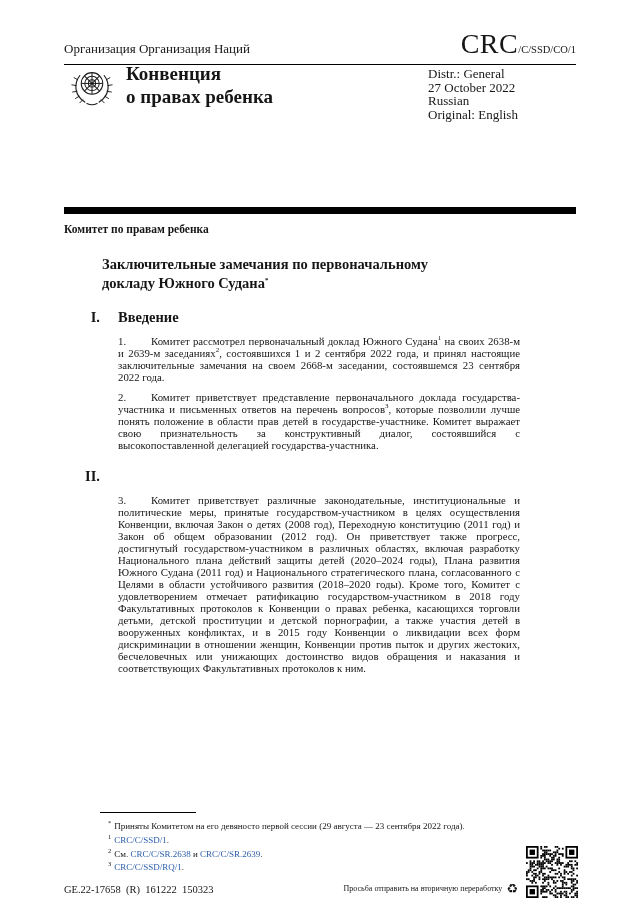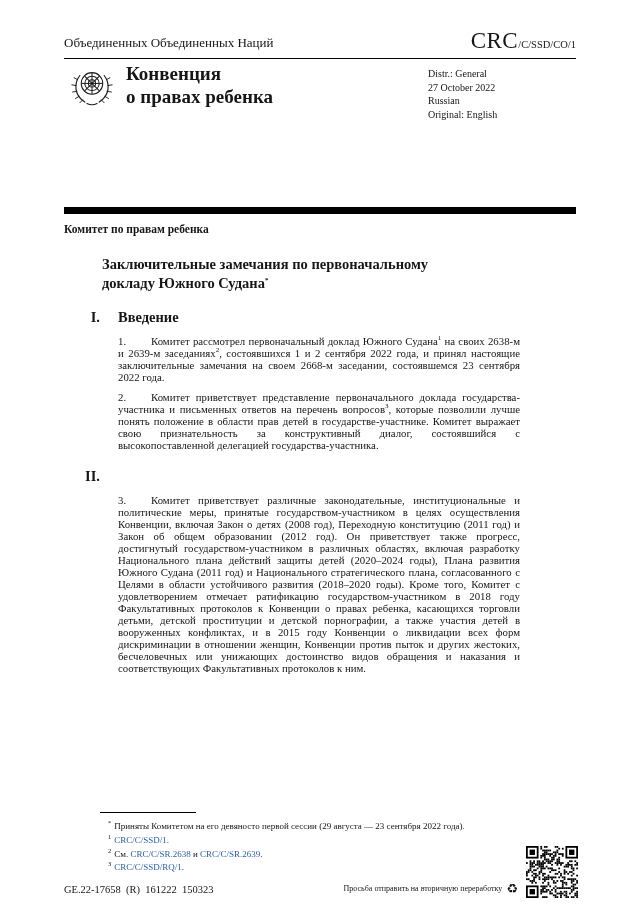--- a/index.html
+++ b/index.html
@@ -10,27 +10,27 @@
     font-family:"Liberation Serif","DejaVu Serif",serif;
   }
   
   .header {
     position:absolute; left:64px; right:64px; top:28px;
     display:flex; justify-content:space-between; align-items:flex-end;
     border-bottom:1px solid #000; padding-bottom:4px;
   }
   .org { font-size:13px; padding-bottom:3px; }
   .symbol { white-space:nowrap; }
-  .sym-big { font-size:23px; letter-spacing:.5px; }
+  .sym-big { font-size:28px; letter-spacing:.5px; }
   .sym-small { font-size:10.5px; }
   
   .masthead { position:absolute; left:64px; right:64px; top:60px; height:147px; }
   .emblem { position:absolute; left:5px; top:4px; }
   .mast-title { position:absolute; left:62px; top:2px; font-size:19px; font-weight:bold; line-height:23px; }
-  .mast-info { position:absolute; left:364px; top:7px; font-size:10px; line-height:13.5px; }
+  .mast-info { position:absolute; left:364px; top:7px; font-size:13px; line-height:13.5px; }
   
   .docbody { position:absolute; left:64px; right:64px; top:207px; }
   .bar { height:7px; background:#000; }
   .committee { margin-top:9px; font-size:11.5px; font-weight:bold; }
   .doc-title { margin:20px 0 0 38px; max-width:380px; font-size:14.5px; font-weight:bold; line-height:19px; }
   .sec { display:flex; margin-top:15px; font-size:14.5px; font-weight:bold; line-height:19px; }
   .sec2 { margin-top:16px; }
   .sec-num { width:54px; padding-right:18px; text-align:right; flex-shrink:0; }
   .sec-title { max-width:366px; }
   .para { margin:8px 0 0 54px; width:402px; text-align:justify; font-size:10.8px; line-height:12px; }
@@ -49,21 +49,21 @@
   .recycle-icon { font-family:"DejaVu Sans",sans-serif; font-size:13px; line-height:1; }
   .qr { position:absolute; right:62px; bottom:7px; width:52px; height:52px; }
   .qr svg { display:block; width:52px; height:52px; }
 </style>
 </head>
 <body>
 
 <div class="page">
 
   <div class="header">
-    <div class="org">Объединенных Объединенных Наций</div>
+    <div class="org">Организация Организация Наций</div>
     <div class="symbol"><span class="sym-big">CRC</span><span class="sym-small">/C/SSD/CO/1</span></div>
   </div>
 
   <div class="masthead">
     <span class="emblem">
       <svg viewBox="0 0 64 64" width="46" height="46" aria-hidden="true">
         <g fill="none" stroke="#1c1c1c" stroke-width="1.4">
           <circle cx="32" cy="27" r="15"></circle>
           <circle cx="32" cy="27" r="10"></circle>
           <circle cx="32" cy="27" r="5"></circle>

